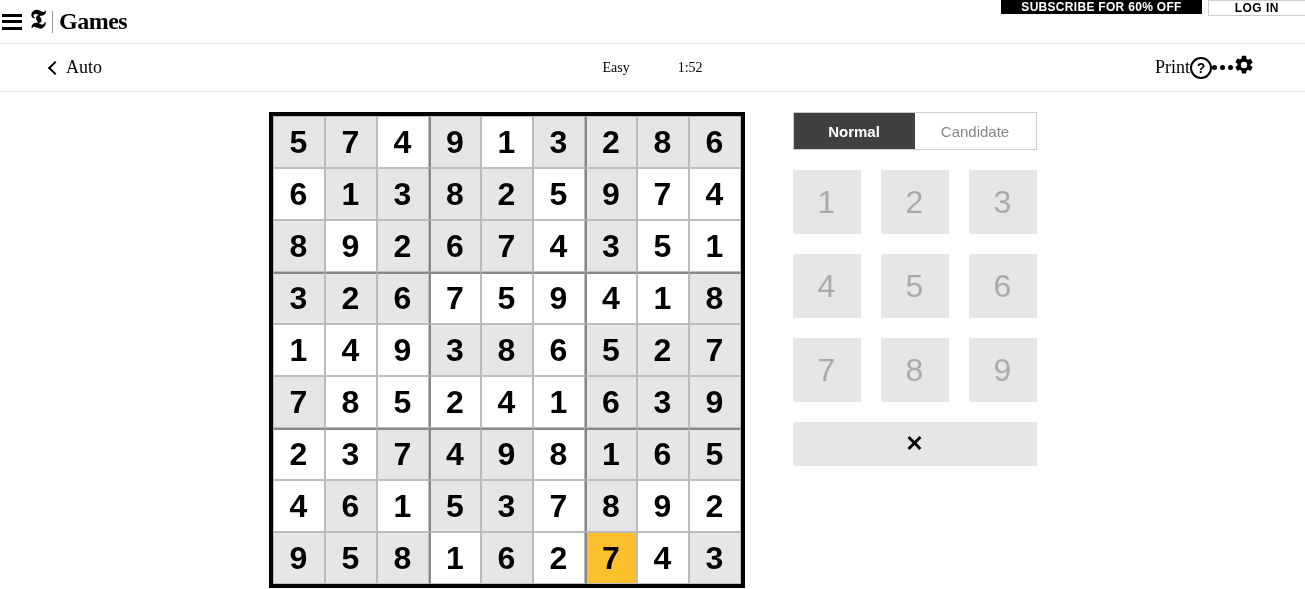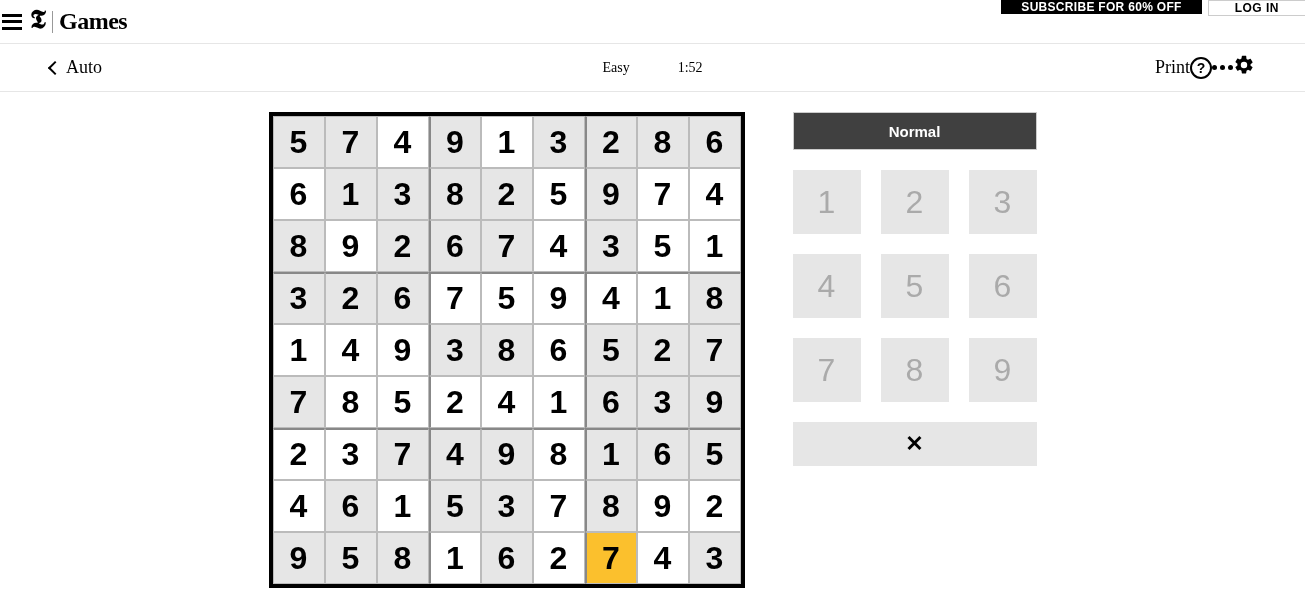--- a/index.html
+++ b/index.html
@@ -322,20 +322,21 @@
       <div class="cell given">6</div>
       <div class="cell">2</div>
       <div class="cell selected bl">7</div>
       <div class="cell">4</div>
       <div class="cell given">3</div>
     </div>
 
   <div class="side">
     <div class="mode-toggle">
       <button class="mode-btn active">Normal</button>
+      <button class="mode-btn">Candidate</button>
     </div>
     <div class="keypad" id="keypad">
         <button class="key">1</button>
         <button class="key">2</button>
         <button class="key">3</button>
         <button class="key">4</button>
         <button class="key">5</button>
         <button class="key">6</button>
         <button class="key">7</button>
         <button class="key">8</button>

